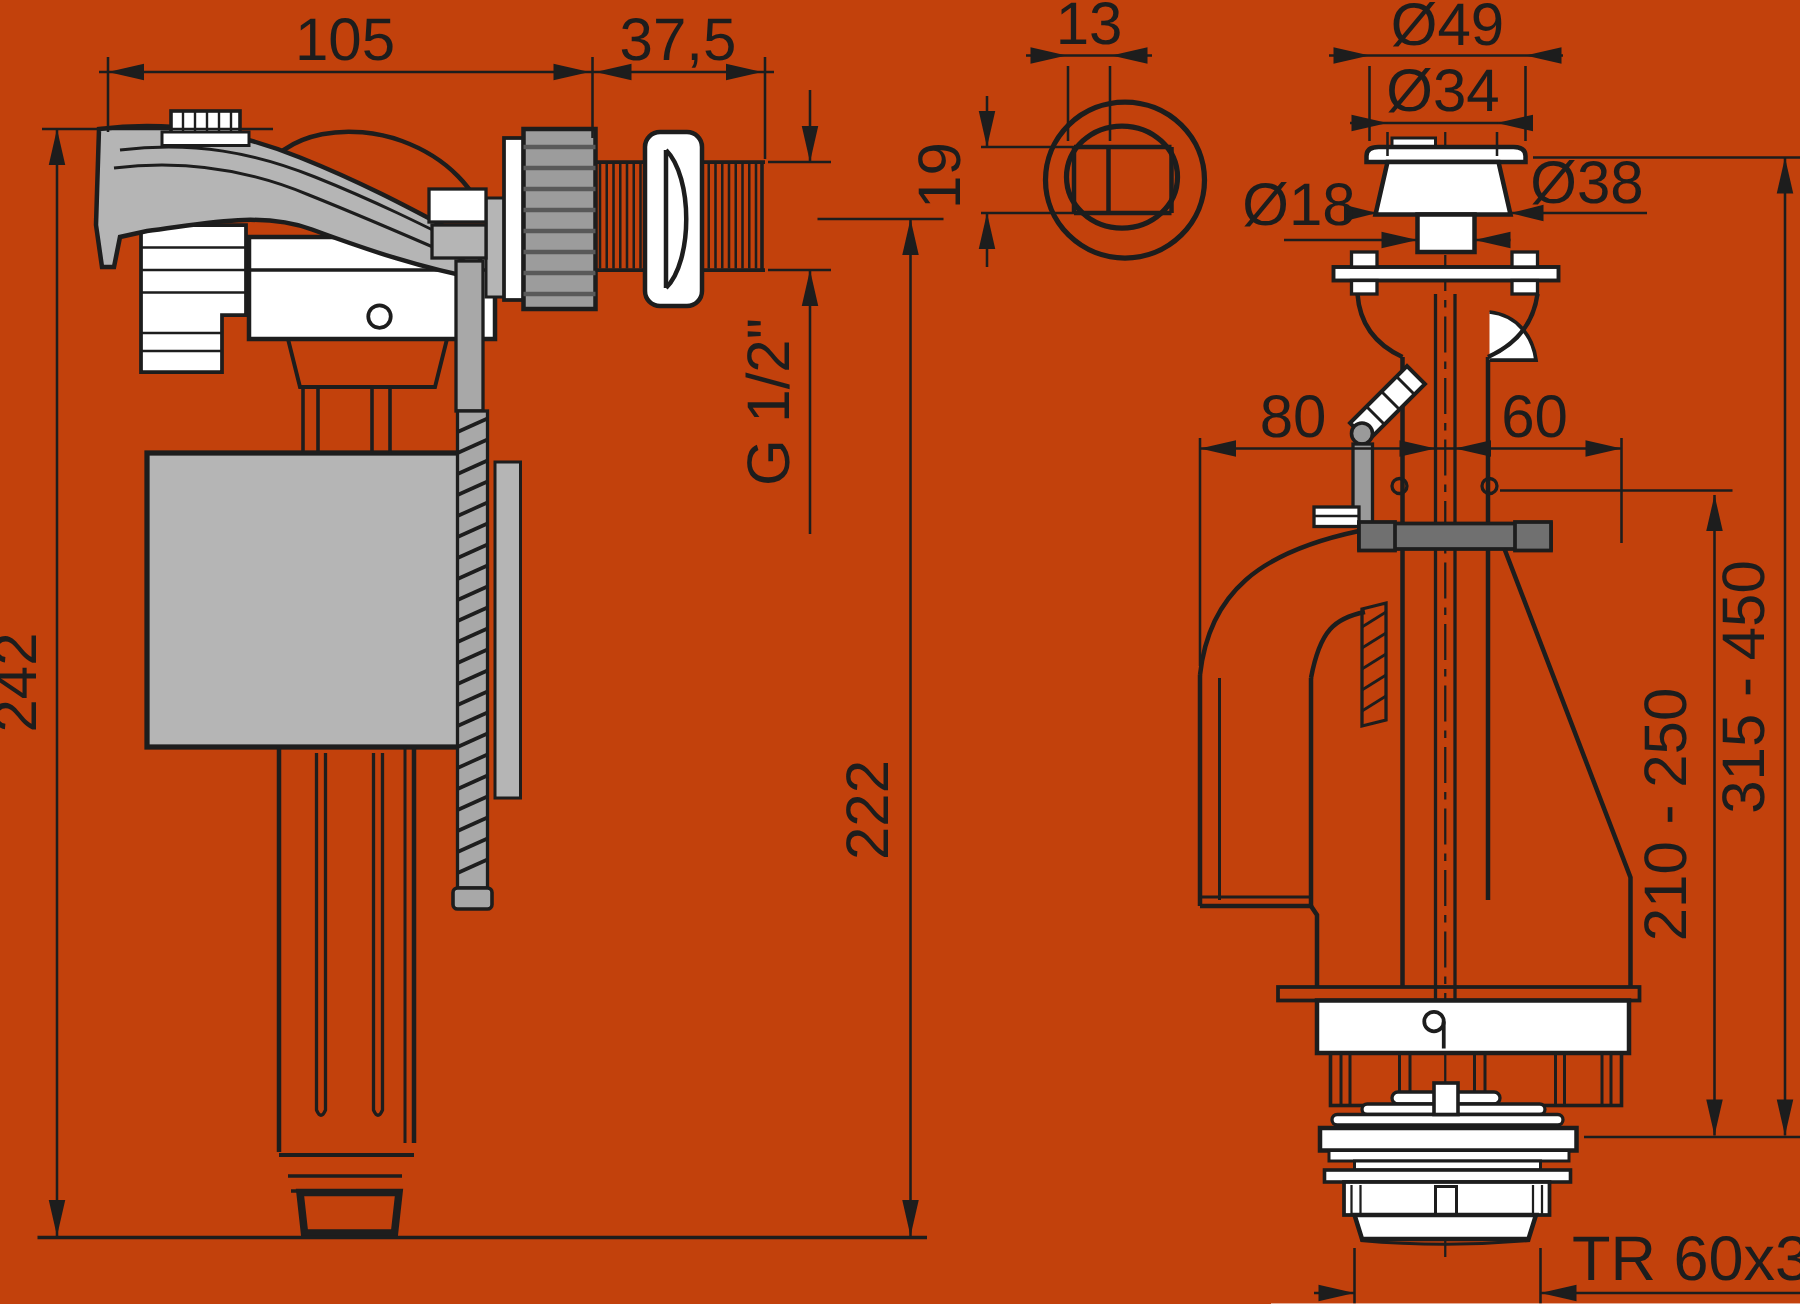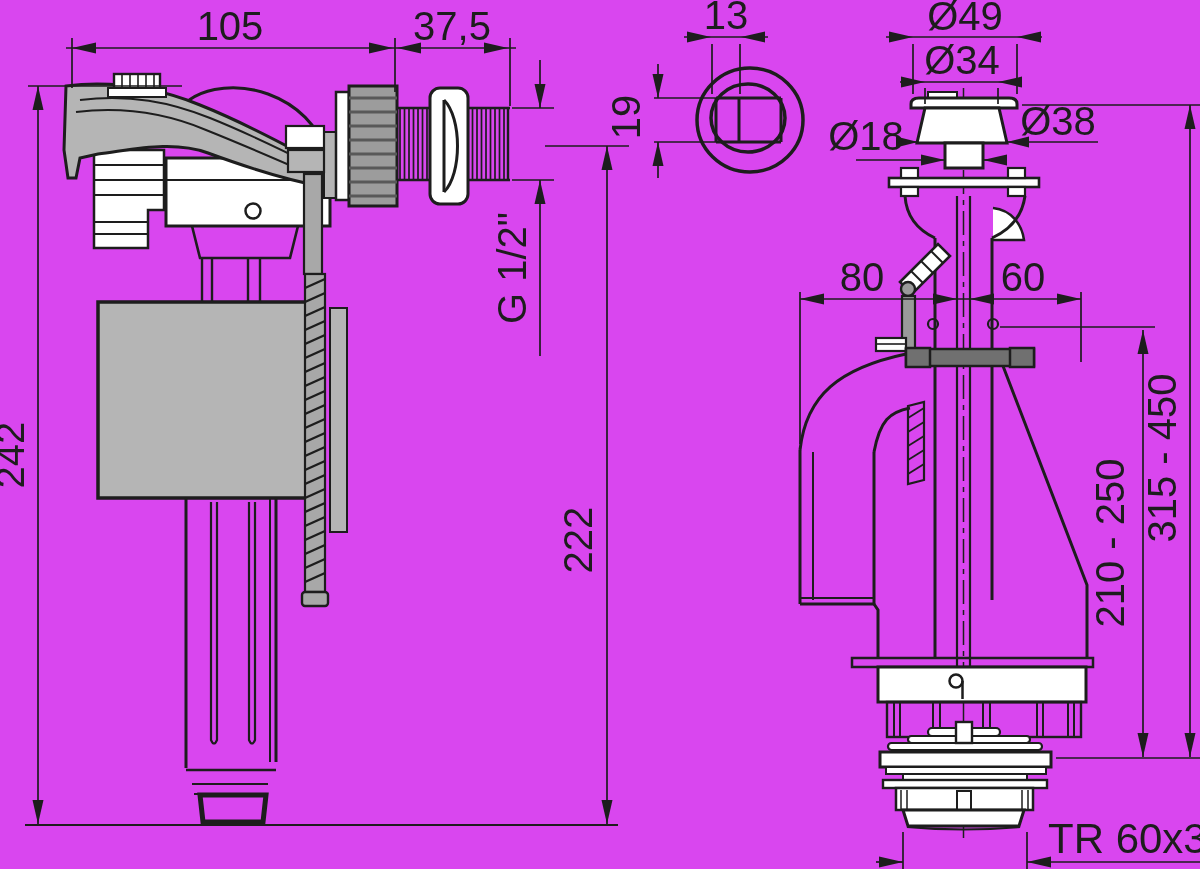--- a/index.html
+++ b/index.html
@@ -1,16 +1,16 @@
 <!DOCTYPE html>
 <html><head>
 <meta charset="utf-8">
 <style>
   html,body{margin:0;padding:0;background:#ffffff;}
-  .stage{width:1200px;height:869px;position:relative;background:#d946ef;overflow:hidden;}
+  .stage{width:1200px;height:869px;position:relative;background:#c2410c;overflow:hidden;}
   svg{display:block;}
   text{font-family:"Liberation Sans","DejaVu Sans",sans-serif;fill:#1d1d1d;}
   .dim-text{font-size:40px;}
   .dim-text-lg{font-size:42px;}
 </style>
 </head>
 <body>
 
 <div class="stage">
 <svg width="1200" height="869" viewBox="0 0 1200 869">

